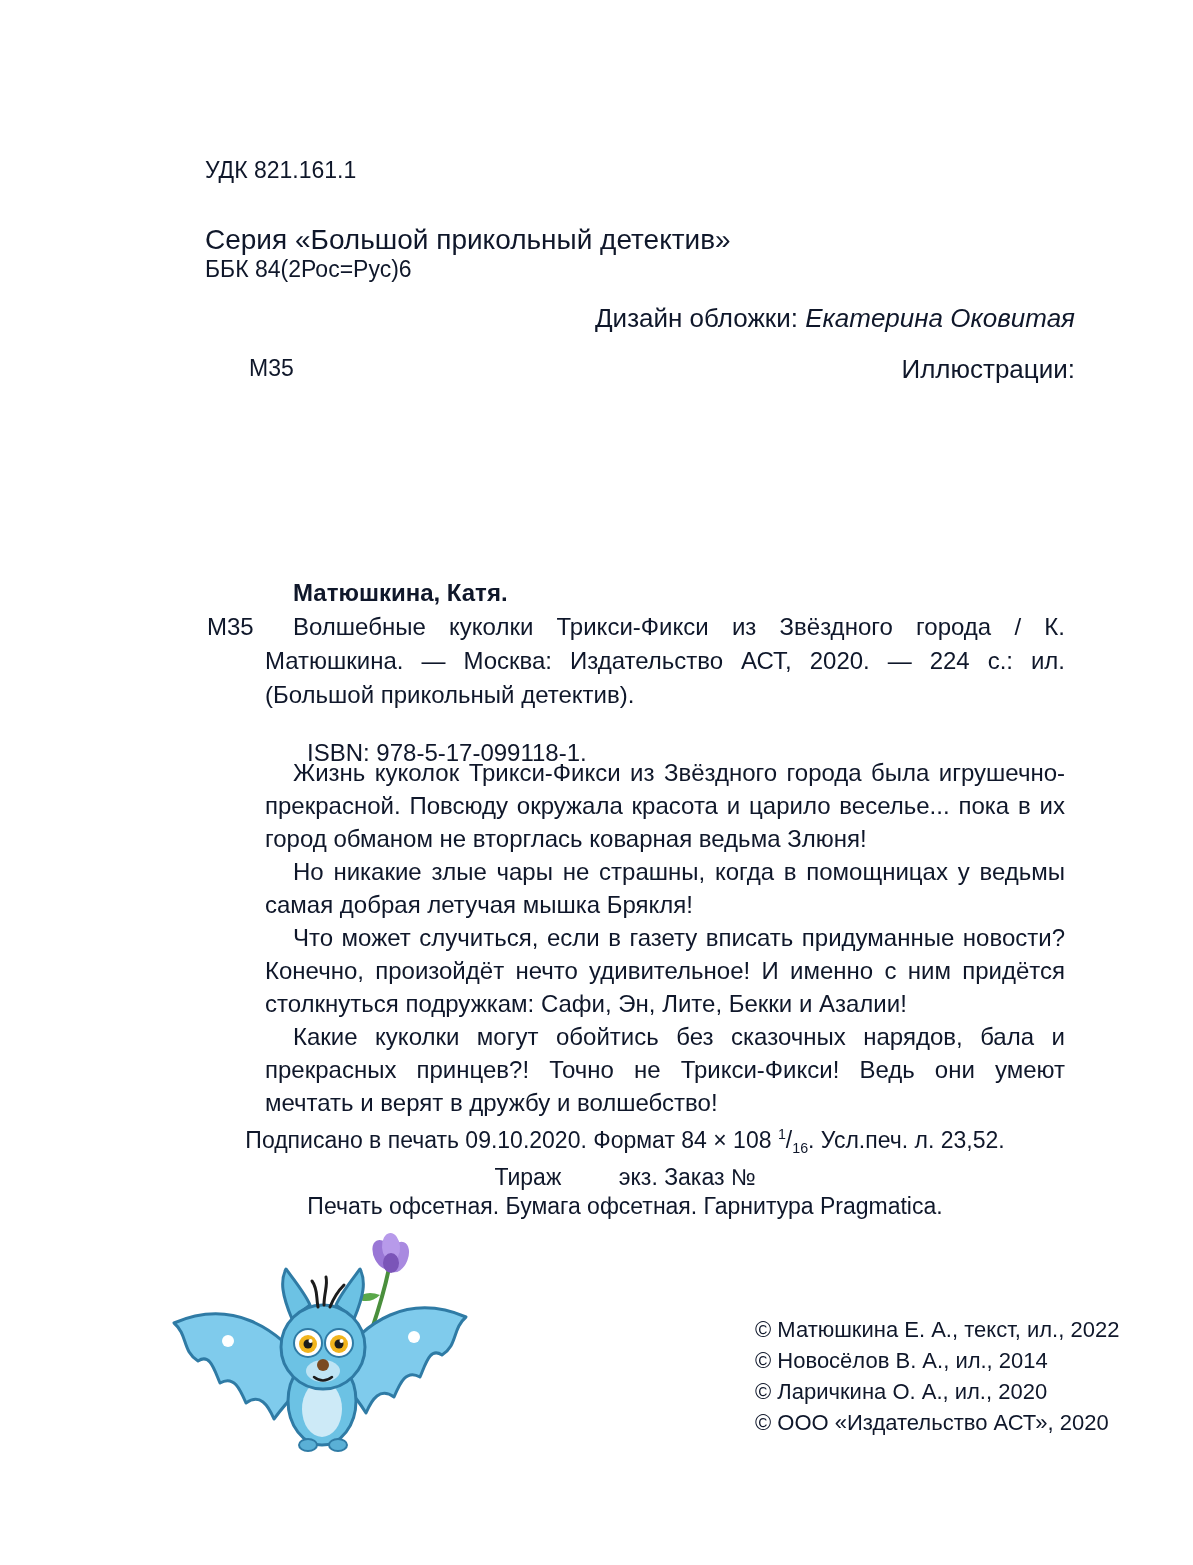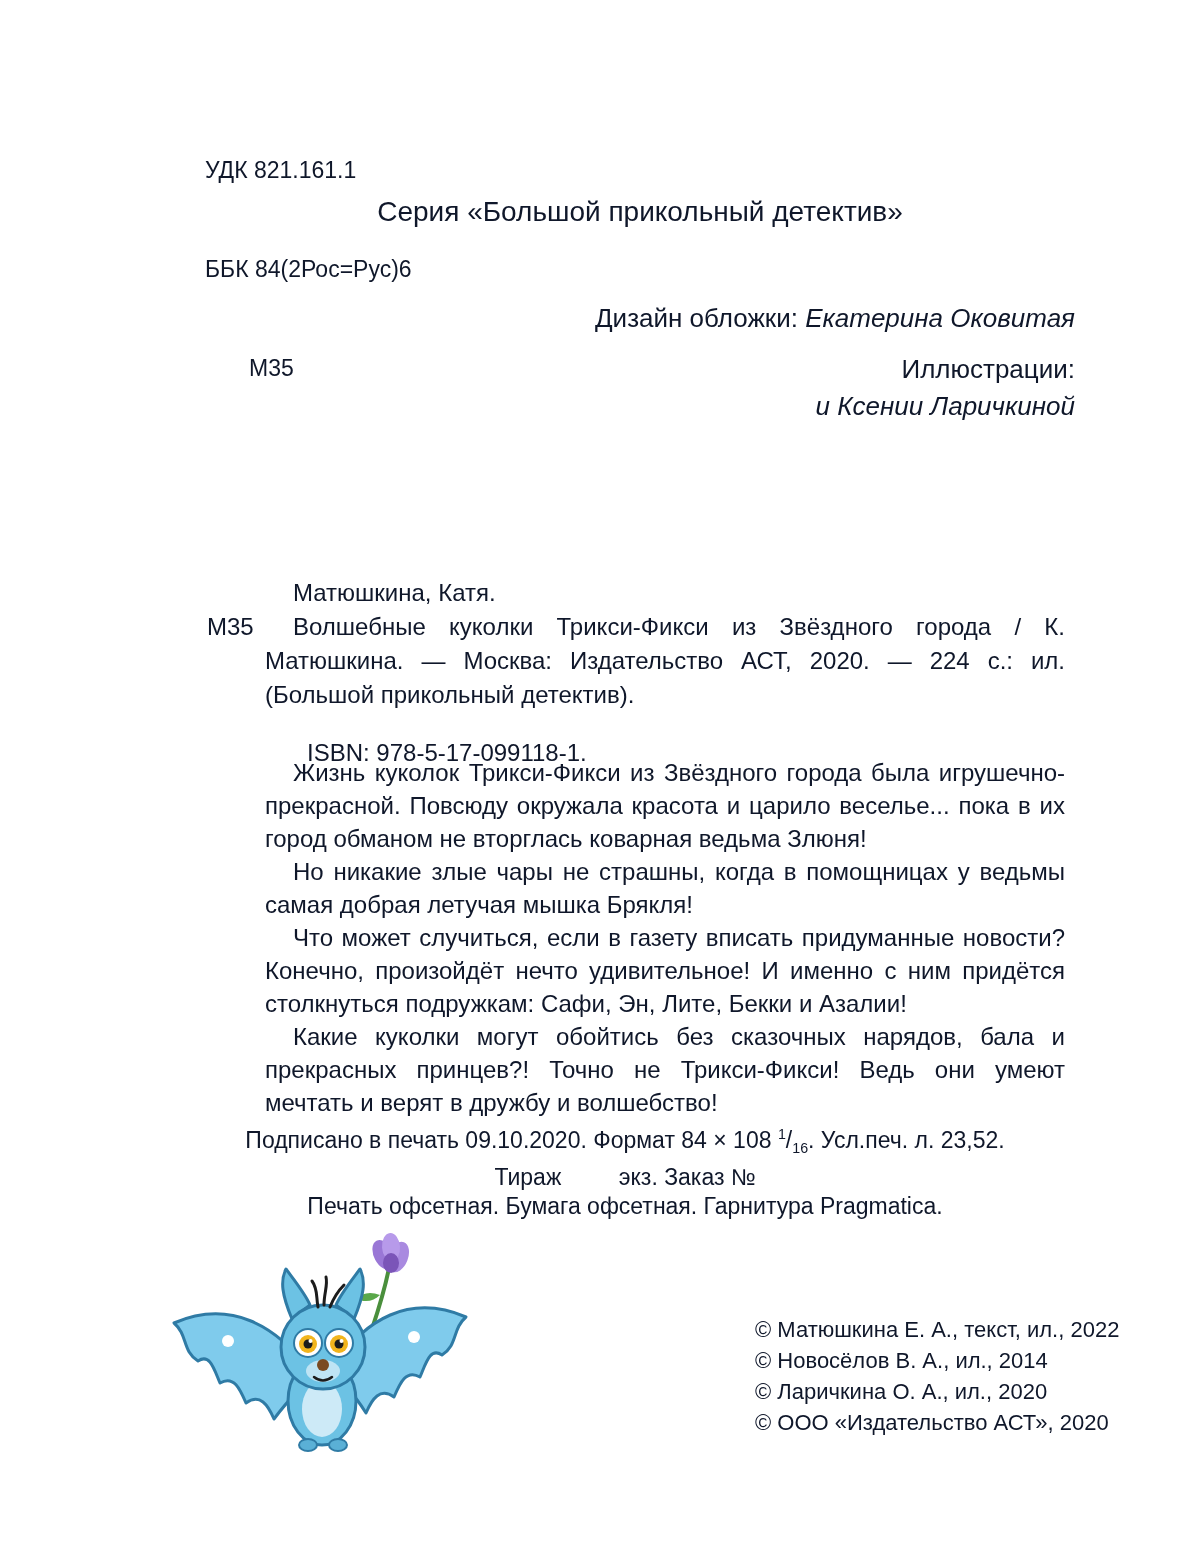--- a/index.html
+++ b/index.html
@@ -25,23 +25,22 @@
     font-size: 23px;
     line-height: 33px;
     white-space: pre;
   }
   .udk-block .m35-top { padding-left: 44px; }
 
   
   .series {
     position: absolute;
     left: 205px;
-    top: 196px;
+    top: 224px;
     width: 870px;
-    text-align: center;
     font-size: 28px;
   }
   .credits {
     position: absolute;
     left: 205px;
     top: 300px;
     width: 870px;
     text-align: right;
     font-size: 26px;
     line-height: 37px;
@@ -52,21 +51,21 @@
   
   .catalog {
     position: absolute;
     left: 265px;
     top: 576px;
     width: 800px;
     font-size: 24px;
     line-height: 34px;
   }
   .catalog .author {
-    font-weight: normal;
+    font-weight: bold;
     padding-left: 28px;
   }
   .catalog .entry {
     position: relative;
     text-align: justify;
     text-indent: 28px;
     margin: 0;
   }
   .catalog .m35-card {
     position: absolute;
@@ -133,21 +132,20 @@
     <div>УДК 821.161.1</div>
     <div>ББК 84(2Рос=Рус)6</div>
     <div class="m35-top">М35</div>
   </div>
 
   <div class="series">Серия «Большой прикольный детектив»</div>
 
   <div class="credits">
     <div class="design-line"><span>Дизайн обложки: </span><span class="italic">Екатерина Оковитая</span></div>
     <div>Иллюстрации:</div>
-    <div class="italic">и Ксении Ларичкиной</div>
   </div>
 
   <div class="catalog">
     <div class="author">Матюшкина, Катя.</div>
     <p class="entry">
       <span class="m35-card">М35</span><span>Волшебные куколки Трикси-Фикси из Звёздного города / К. Матюшкина. — Москва: Издательство АСТ, 2020. — 224 с.: ил. (Большой прикольный детектив).</span>
     </p>
     <div class="isbn">ISBN: 978-5-17-099118-1.</div>
   </div>
 

